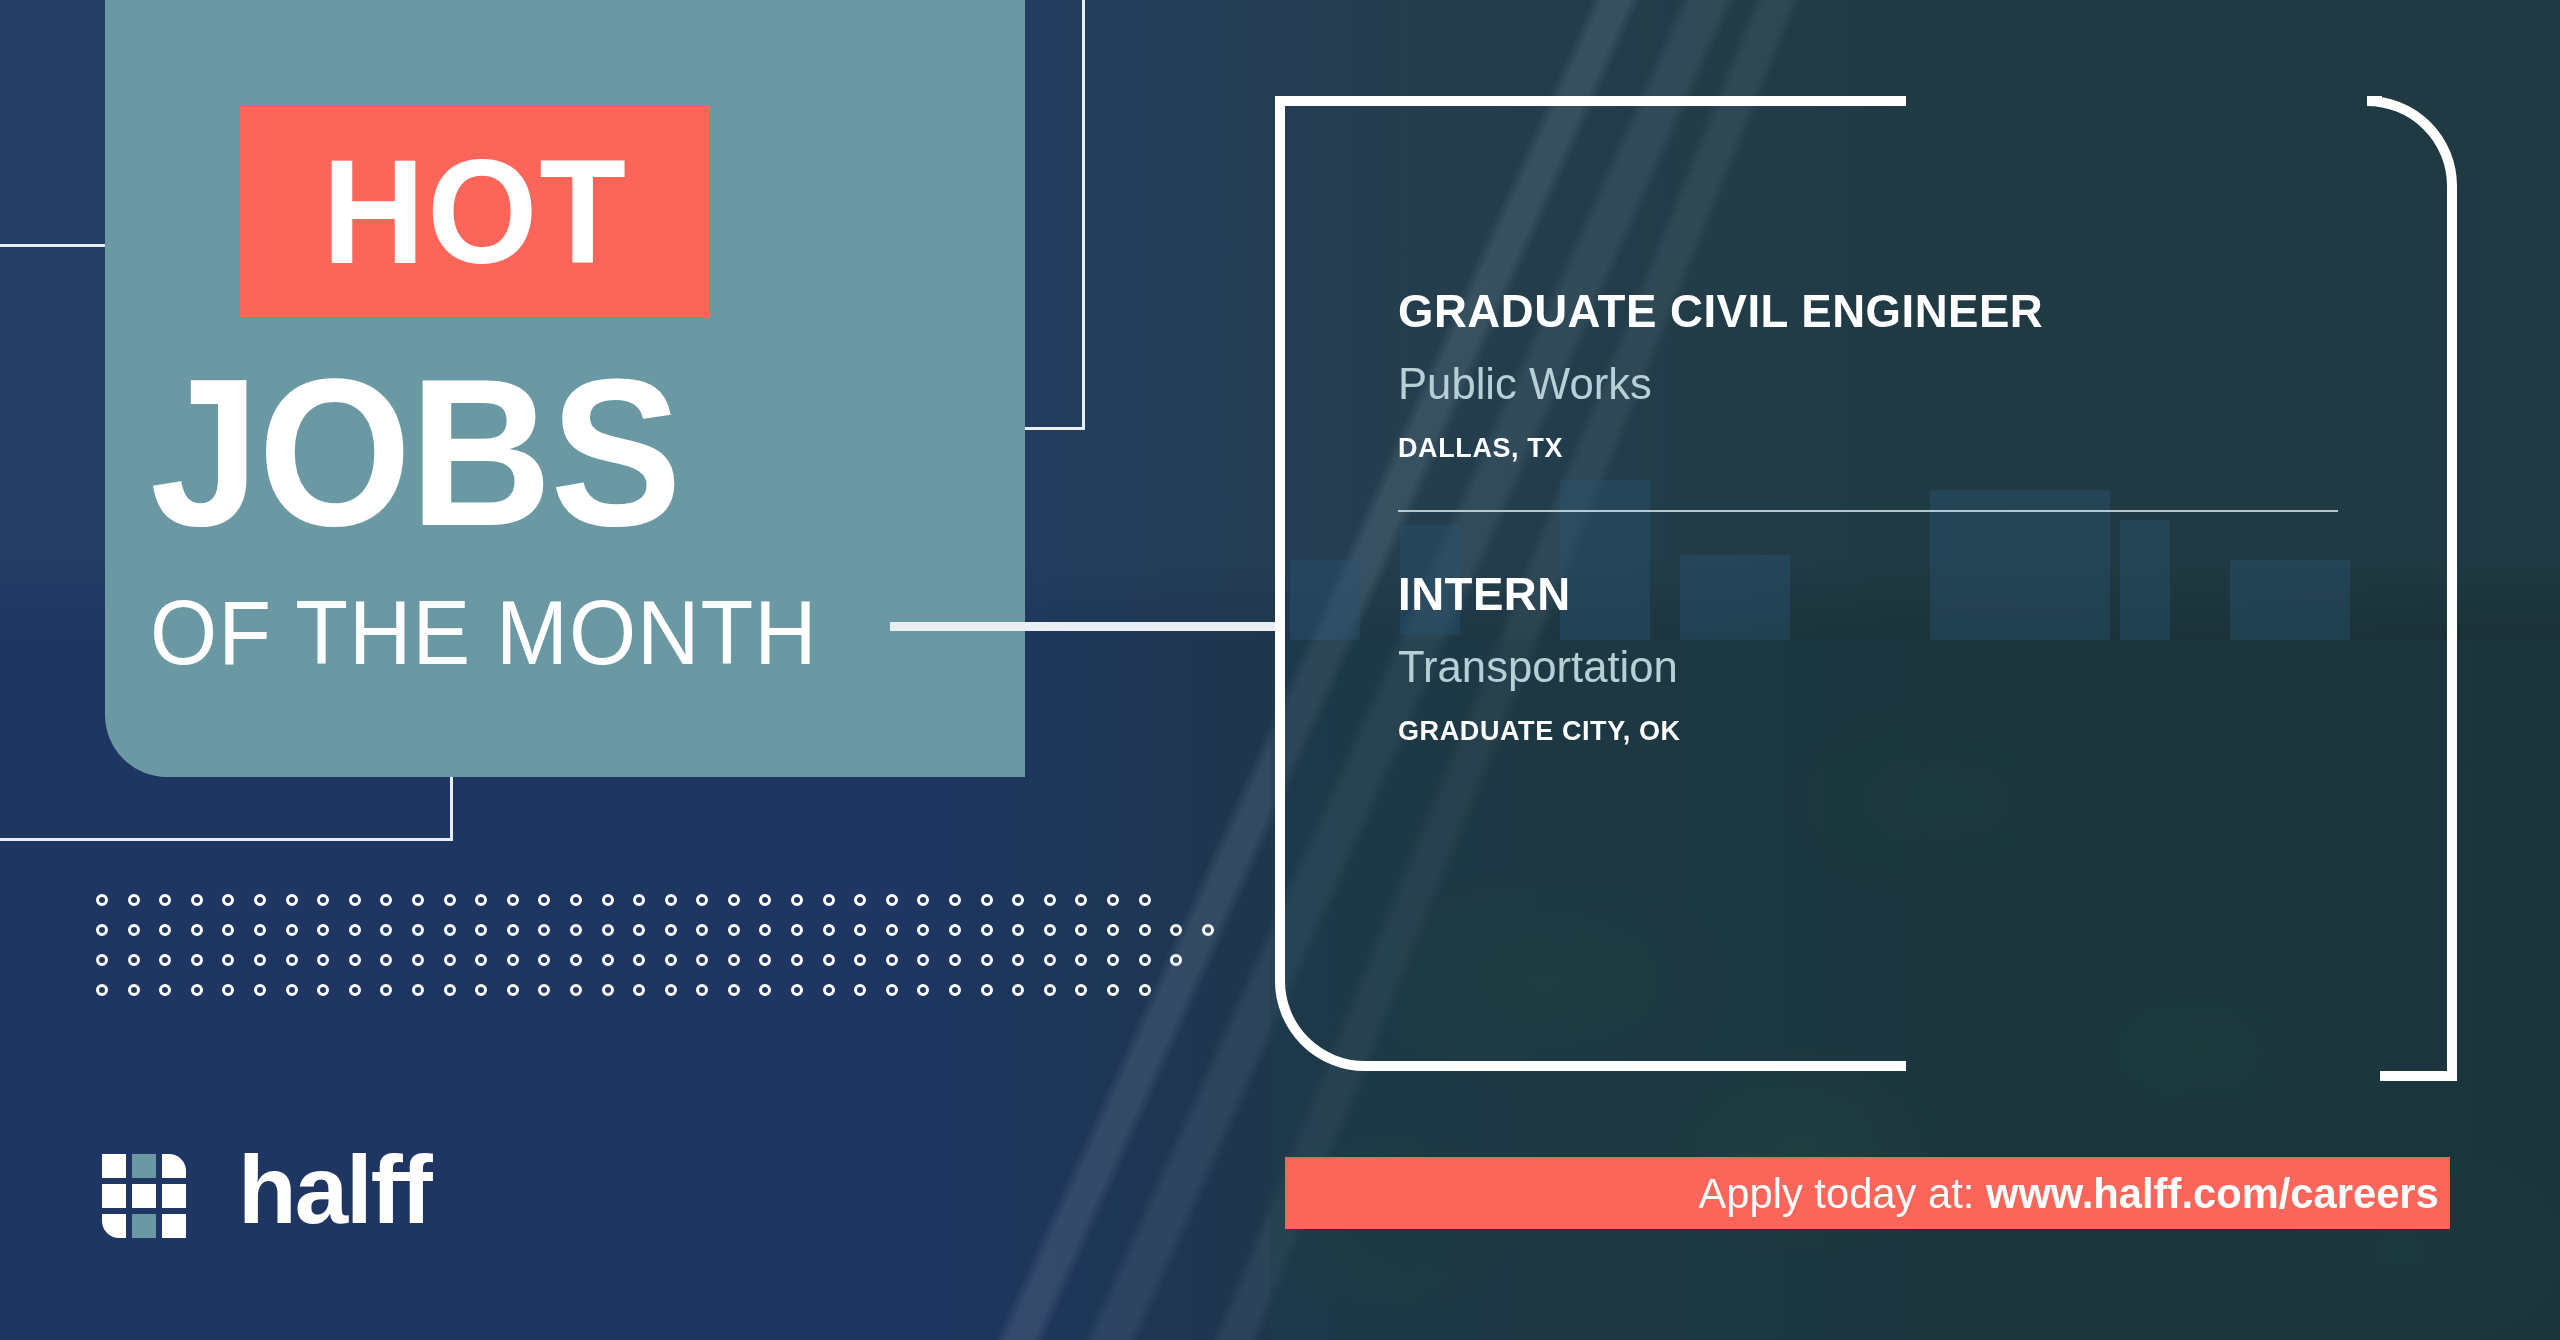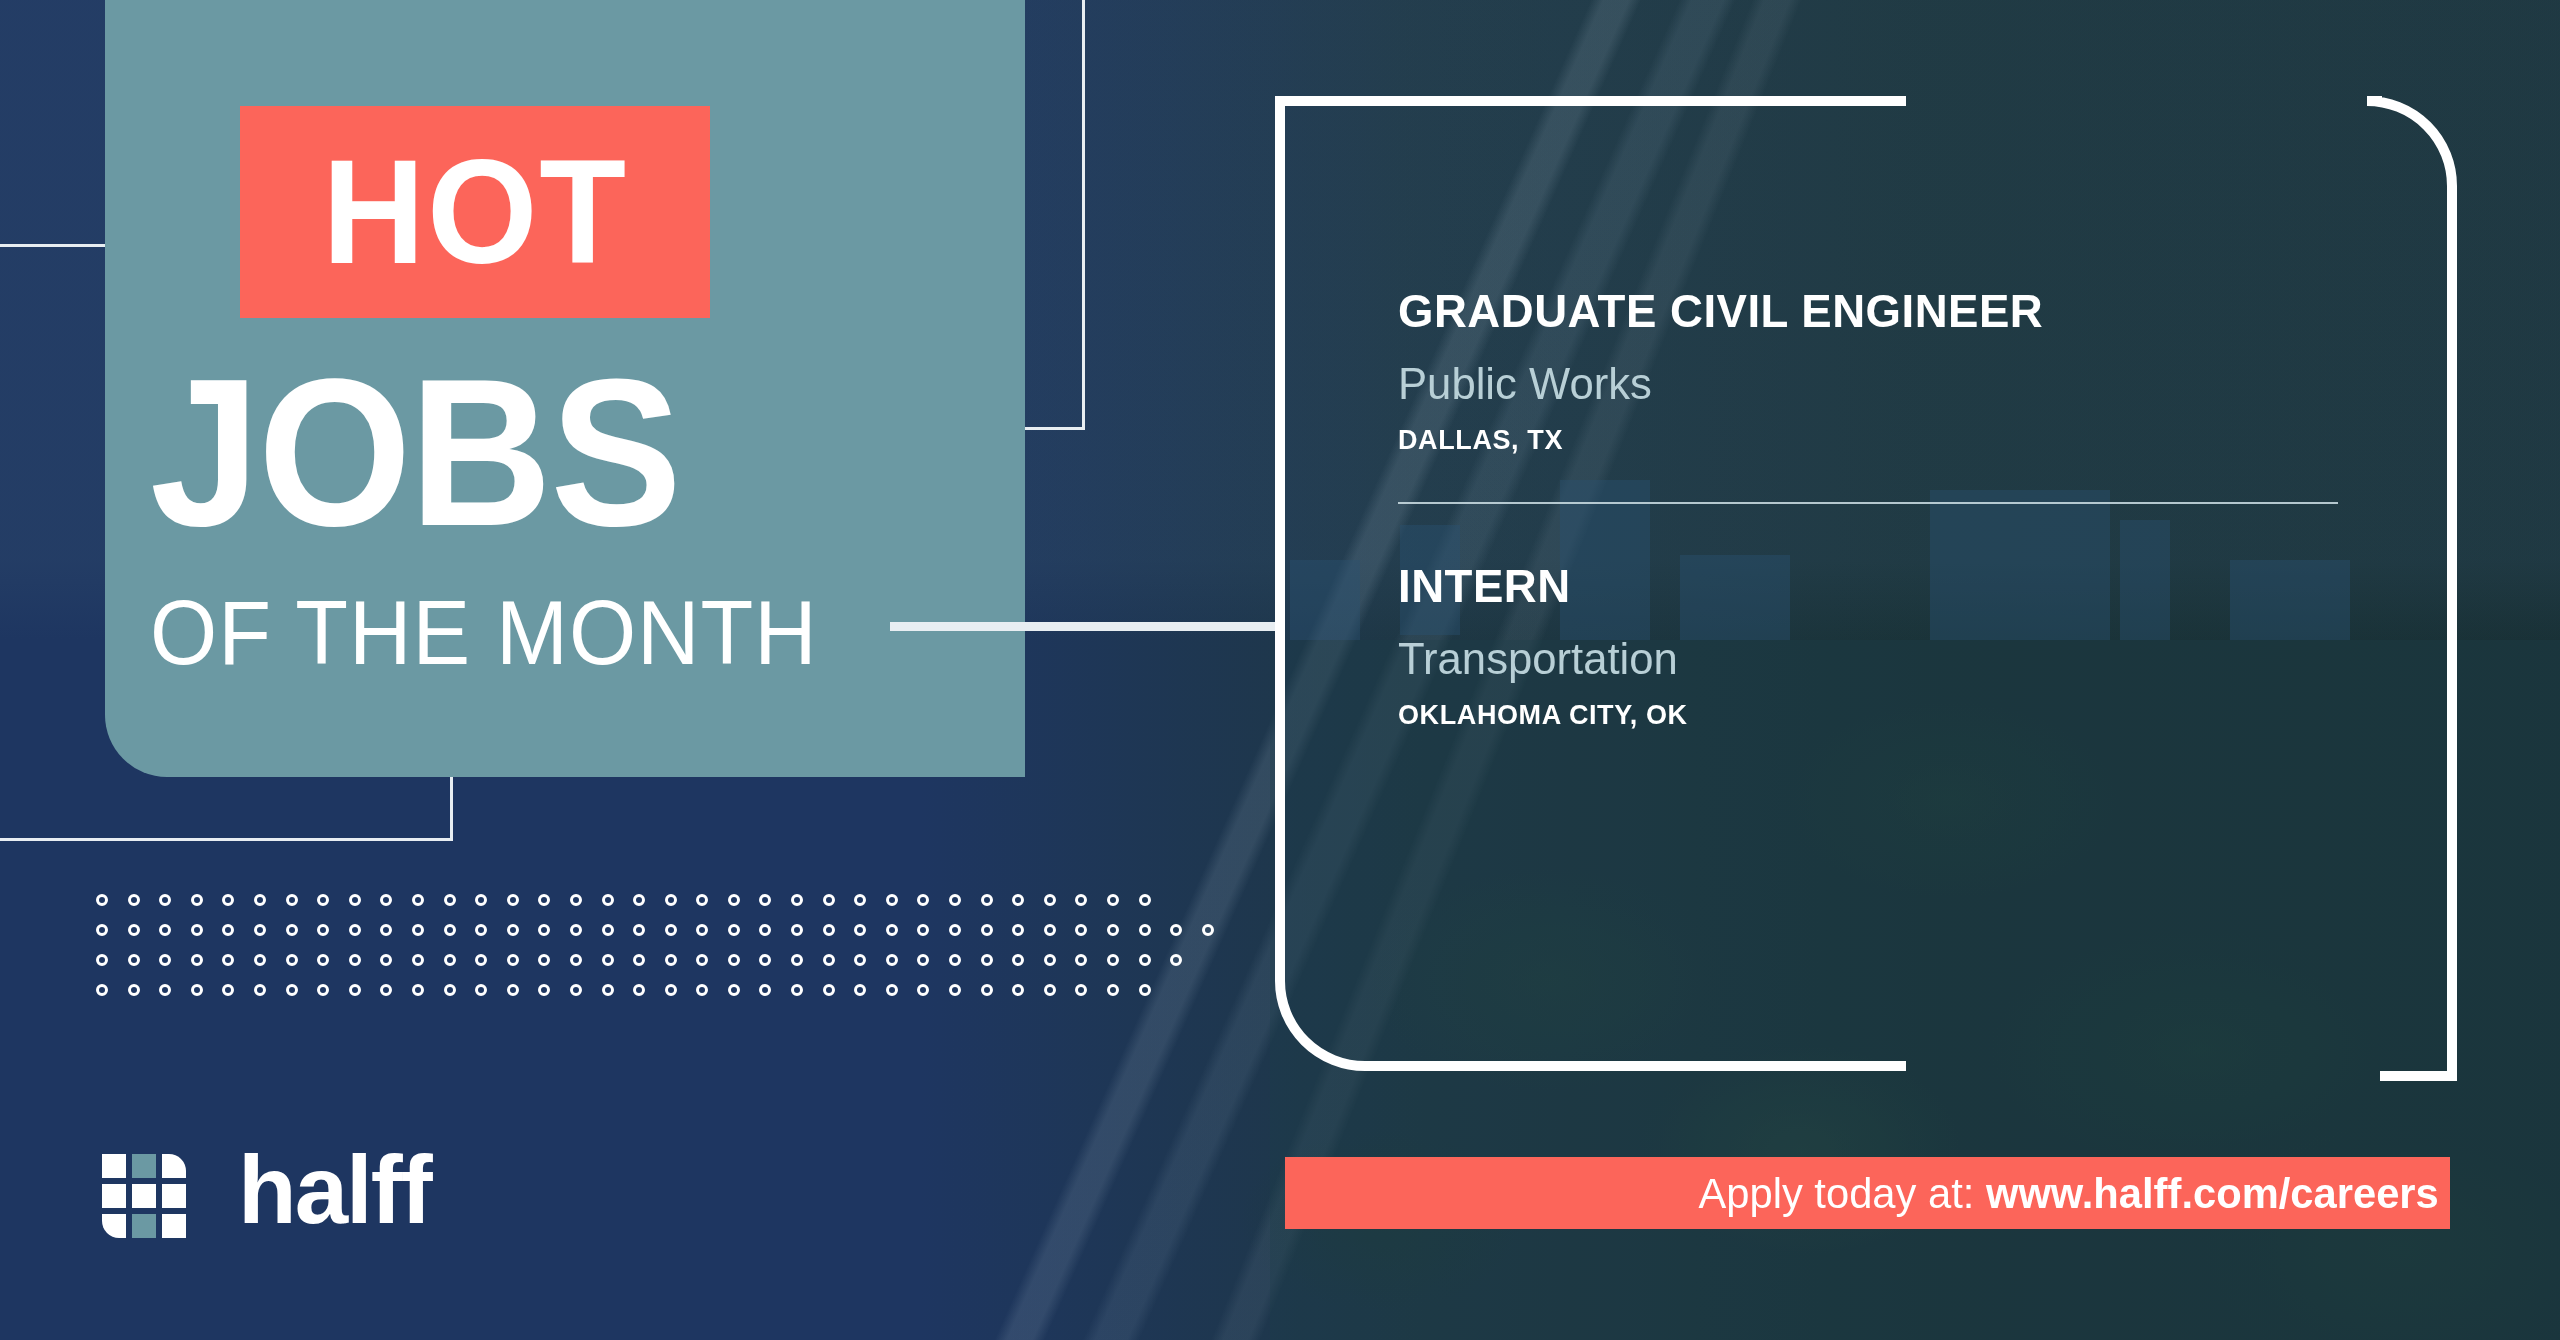--- a/index.html
+++ b/index.html
@@ -76,21 +76,21 @@
   .job-title{
     color:#ffffff;font-weight:bold;font-size:47px;letter-spacing:.5px;
     line-height:1.1;transform:scaleX(0.97);transform-origin:left center;
   }
   .job-dept{
     color:#b8cfd6;font-weight:normal;font-size:45px;margin-top:22px;
     line-height:1.1;transform:scaleX(0.97);transform-origin:left center;
   }
   .job-loc{
     color:#ffffff;font-weight:bold;font-size:27px;letter-spacing:.6px;
-    margin-top:18px;line-height:1.1;
+    margin-top:26px;line-height:1.1;
   }
   .job-divider{
     height:2px;background:#cfe0e6;margin:46px 0 0 0;width:940px;opacity:.85;
   }
   .job-block-2{margin-top:56px;}
 
   
   .dots{position:absolute;left:96px;top:894px;}
   .dot-row{display:flex;margin-bottom:18px;}
   .dot{
@@ -179,21 +179,21 @@
       <div class="job-title">GRADUATE CIVIL ENGINEER</div>
       <div class="job-dept">Public Works</div>
       <div class="job-loc">DALLAS, TX</div>
     </div>
 
     <div class="job-divider"></div>
 
     <div class="job-block-2">
       <div class="job-title">INTERN</div>
       <div class="job-dept">Transportation</div>
-      <div class="job-loc">OKLAHOMA CITY, OK</div>
+      <div class="job-loc">GRADUATE CITY, OK</div>
     </div>
 
   </div>
 
   <div class="dots" id="dot-grid">
       <div class="dot-row">
         <div class="dot"></div>
         <div class="dot"></div>
         <div class="dot"></div>
         <div class="dot"></div>

